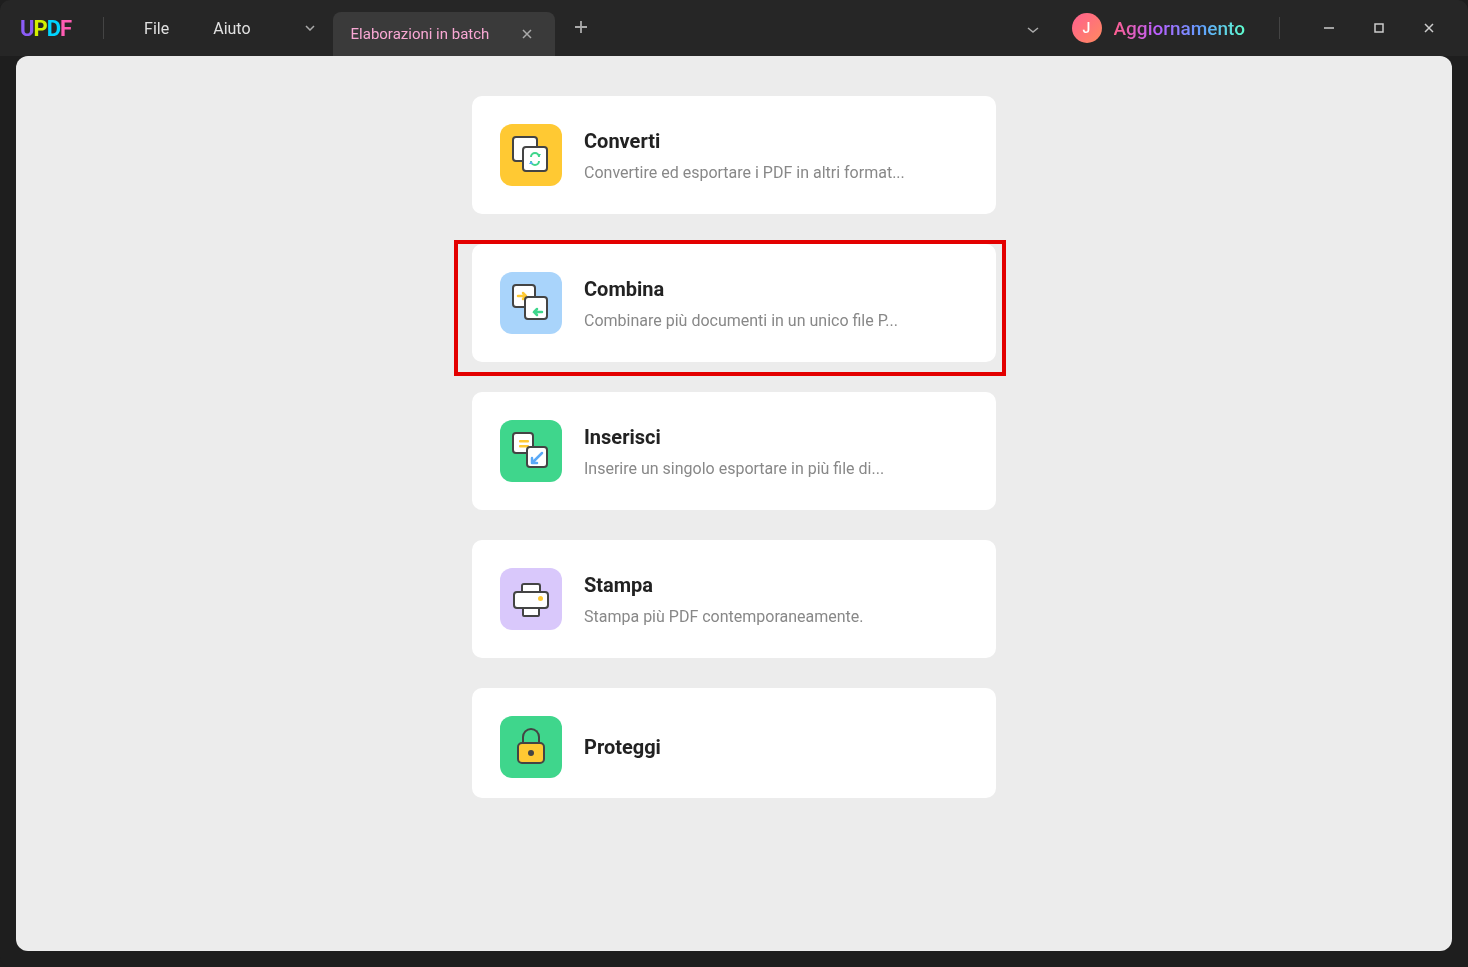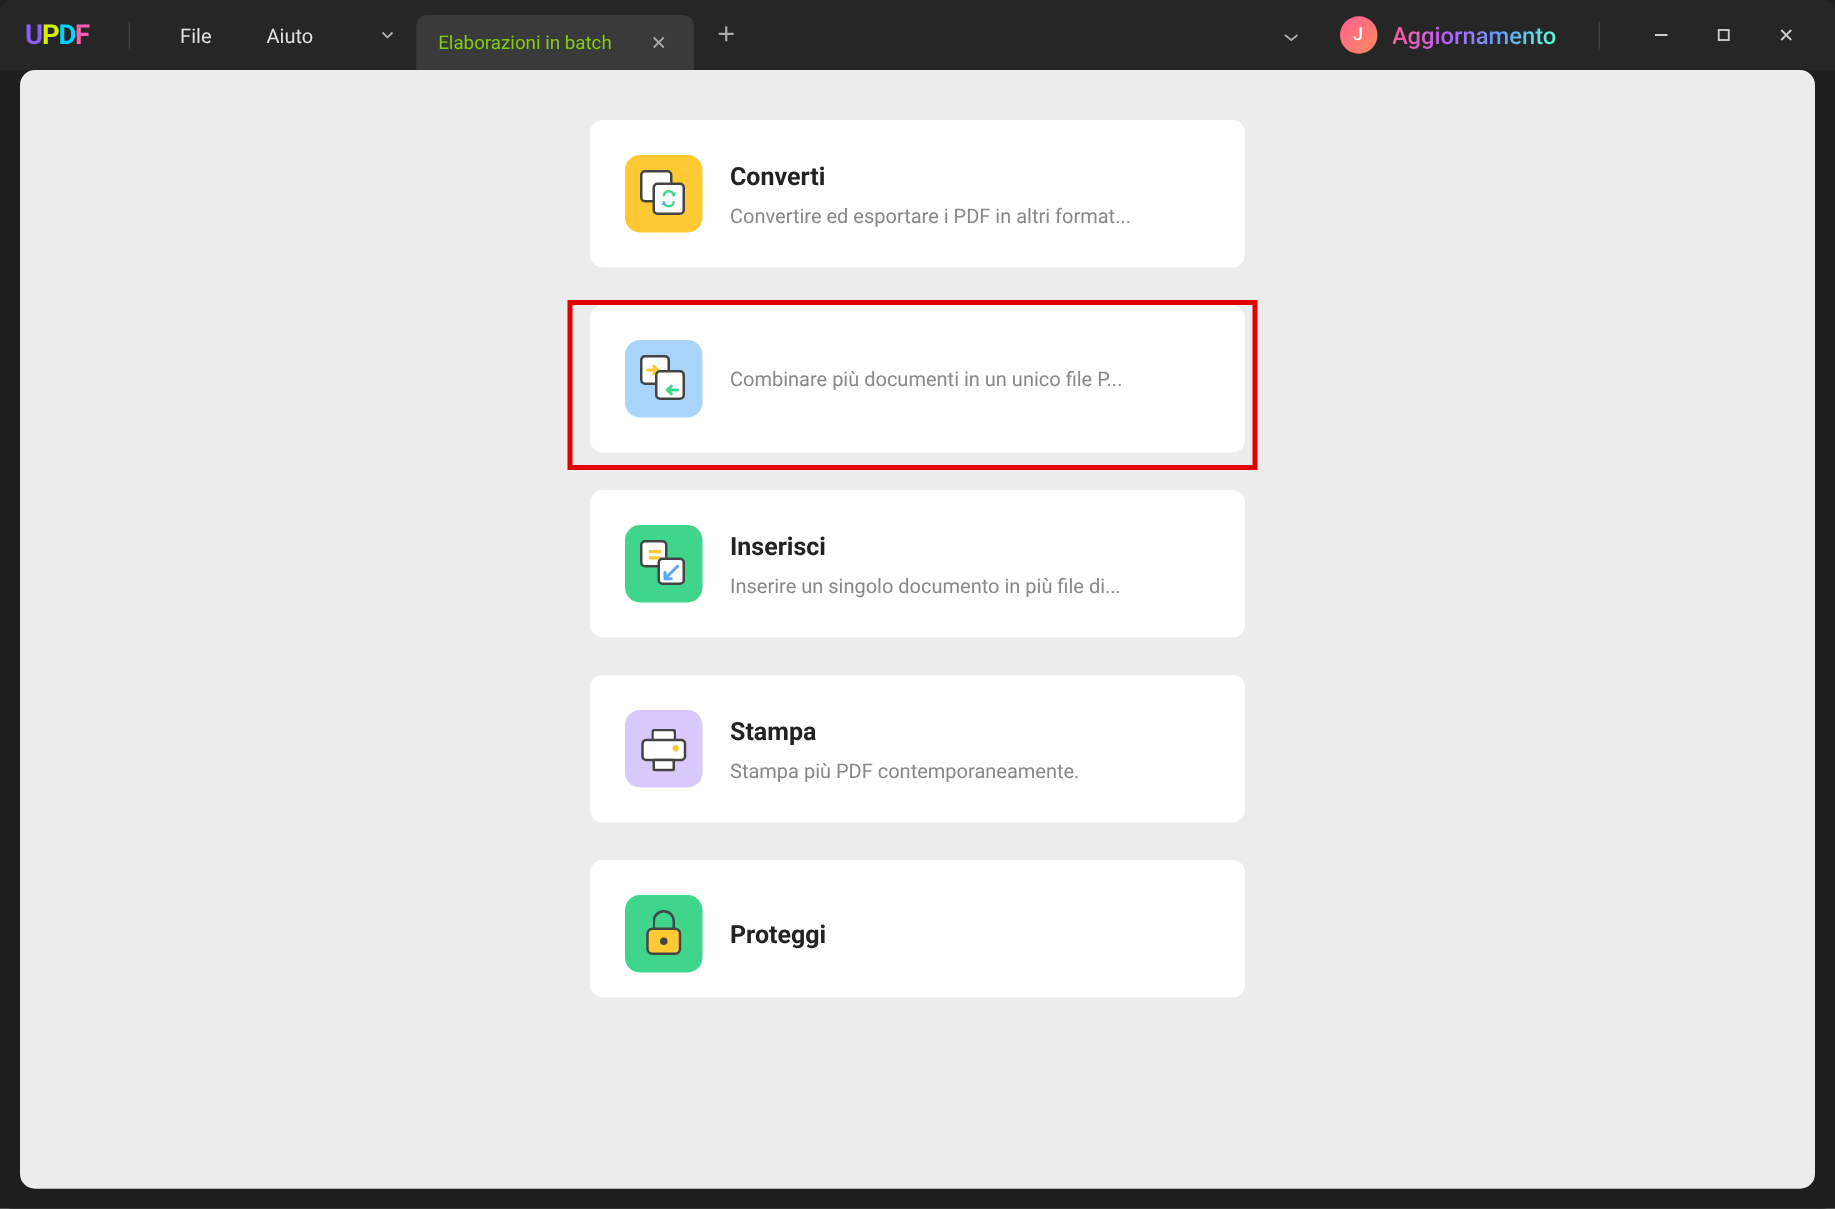--- a/index.html
+++ b/index.html
@@ -73,21 +73,21 @@
       background: #3a3a3a;
       border-radius: 8px 8px 0 0;
       padding: 10px 18px;
       display: flex;
       align-items: center;
       gap: 28px;
       height: 44px;
       margin-top: 12px;
     }
     .tab-title {
-      color: #84cc16;
+      color: #f9a8d4;
       font-size: 15px;
     }
     .tab-close {
       color: #aaa;
       font-size: 15px;
       cursor: pointer;
       width: 20px;
       height: 20px;
       display: flex;
       align-items: center;
@@ -355,20 +355,21 @@
                   </svg>
                 </div>
               <div class="comb-front">
                   <svg width="20" height="20" viewBox="0 0 20 20" style="position:absolute;top:4px;left:0">
                     <path d="M16 10 L8 10 M11 7 L8 10 L11 13" stroke="#3fd68c" stroke-width="2.5" fill="none" stroke-linecap="round"></path>
                   </svg>
                 </div>
             </div>
           </div>
           <div class="card-text">
+            <div class="card-title">Combina</div>
             <div class="card-desc">Combinare più documenti in un unico file P...</div>
           </div>
         </div>
       </div>
 
       <div class="card-wrapper">
         <div class="card">
           <div class="card-icon icon-green">
             <div class="icon-inner">
               <div class="comb-back" style="width:22px;height:22px;">
@@ -379,21 +380,21 @@
                 </div>
               <div class="comb-front" style="width:22px;height:22px;top:14px;left:14px;">
                   <svg width="18" height="18" viewBox="0 0 18 18" style="position:absolute;top:2px;left:1px">
                     <path d="M3 13 L13 3 M3 13 L3 8 M3 13 L8 13" stroke="#5aa9f7" stroke-width="2.5" fill="none" stroke-linecap="round"></path>
                   </svg>
                 </div>
             </div>
           </div>
           <div class="card-text">
             <div class="card-title">Inserisci</div>
-            <div class="card-desc">Inserire un singolo documento in più file di...</div>
+            <div class="card-desc">Inserire un singolo esportare in più file di...</div>
           </div>
         </div>
       </div>
 
       <div class="card-wrapper">
         <div class="card">
           <div class="card-icon icon-purple">
             <div class="printer">
               <div class="printer-top"></div>
               <div class="printer-body">

